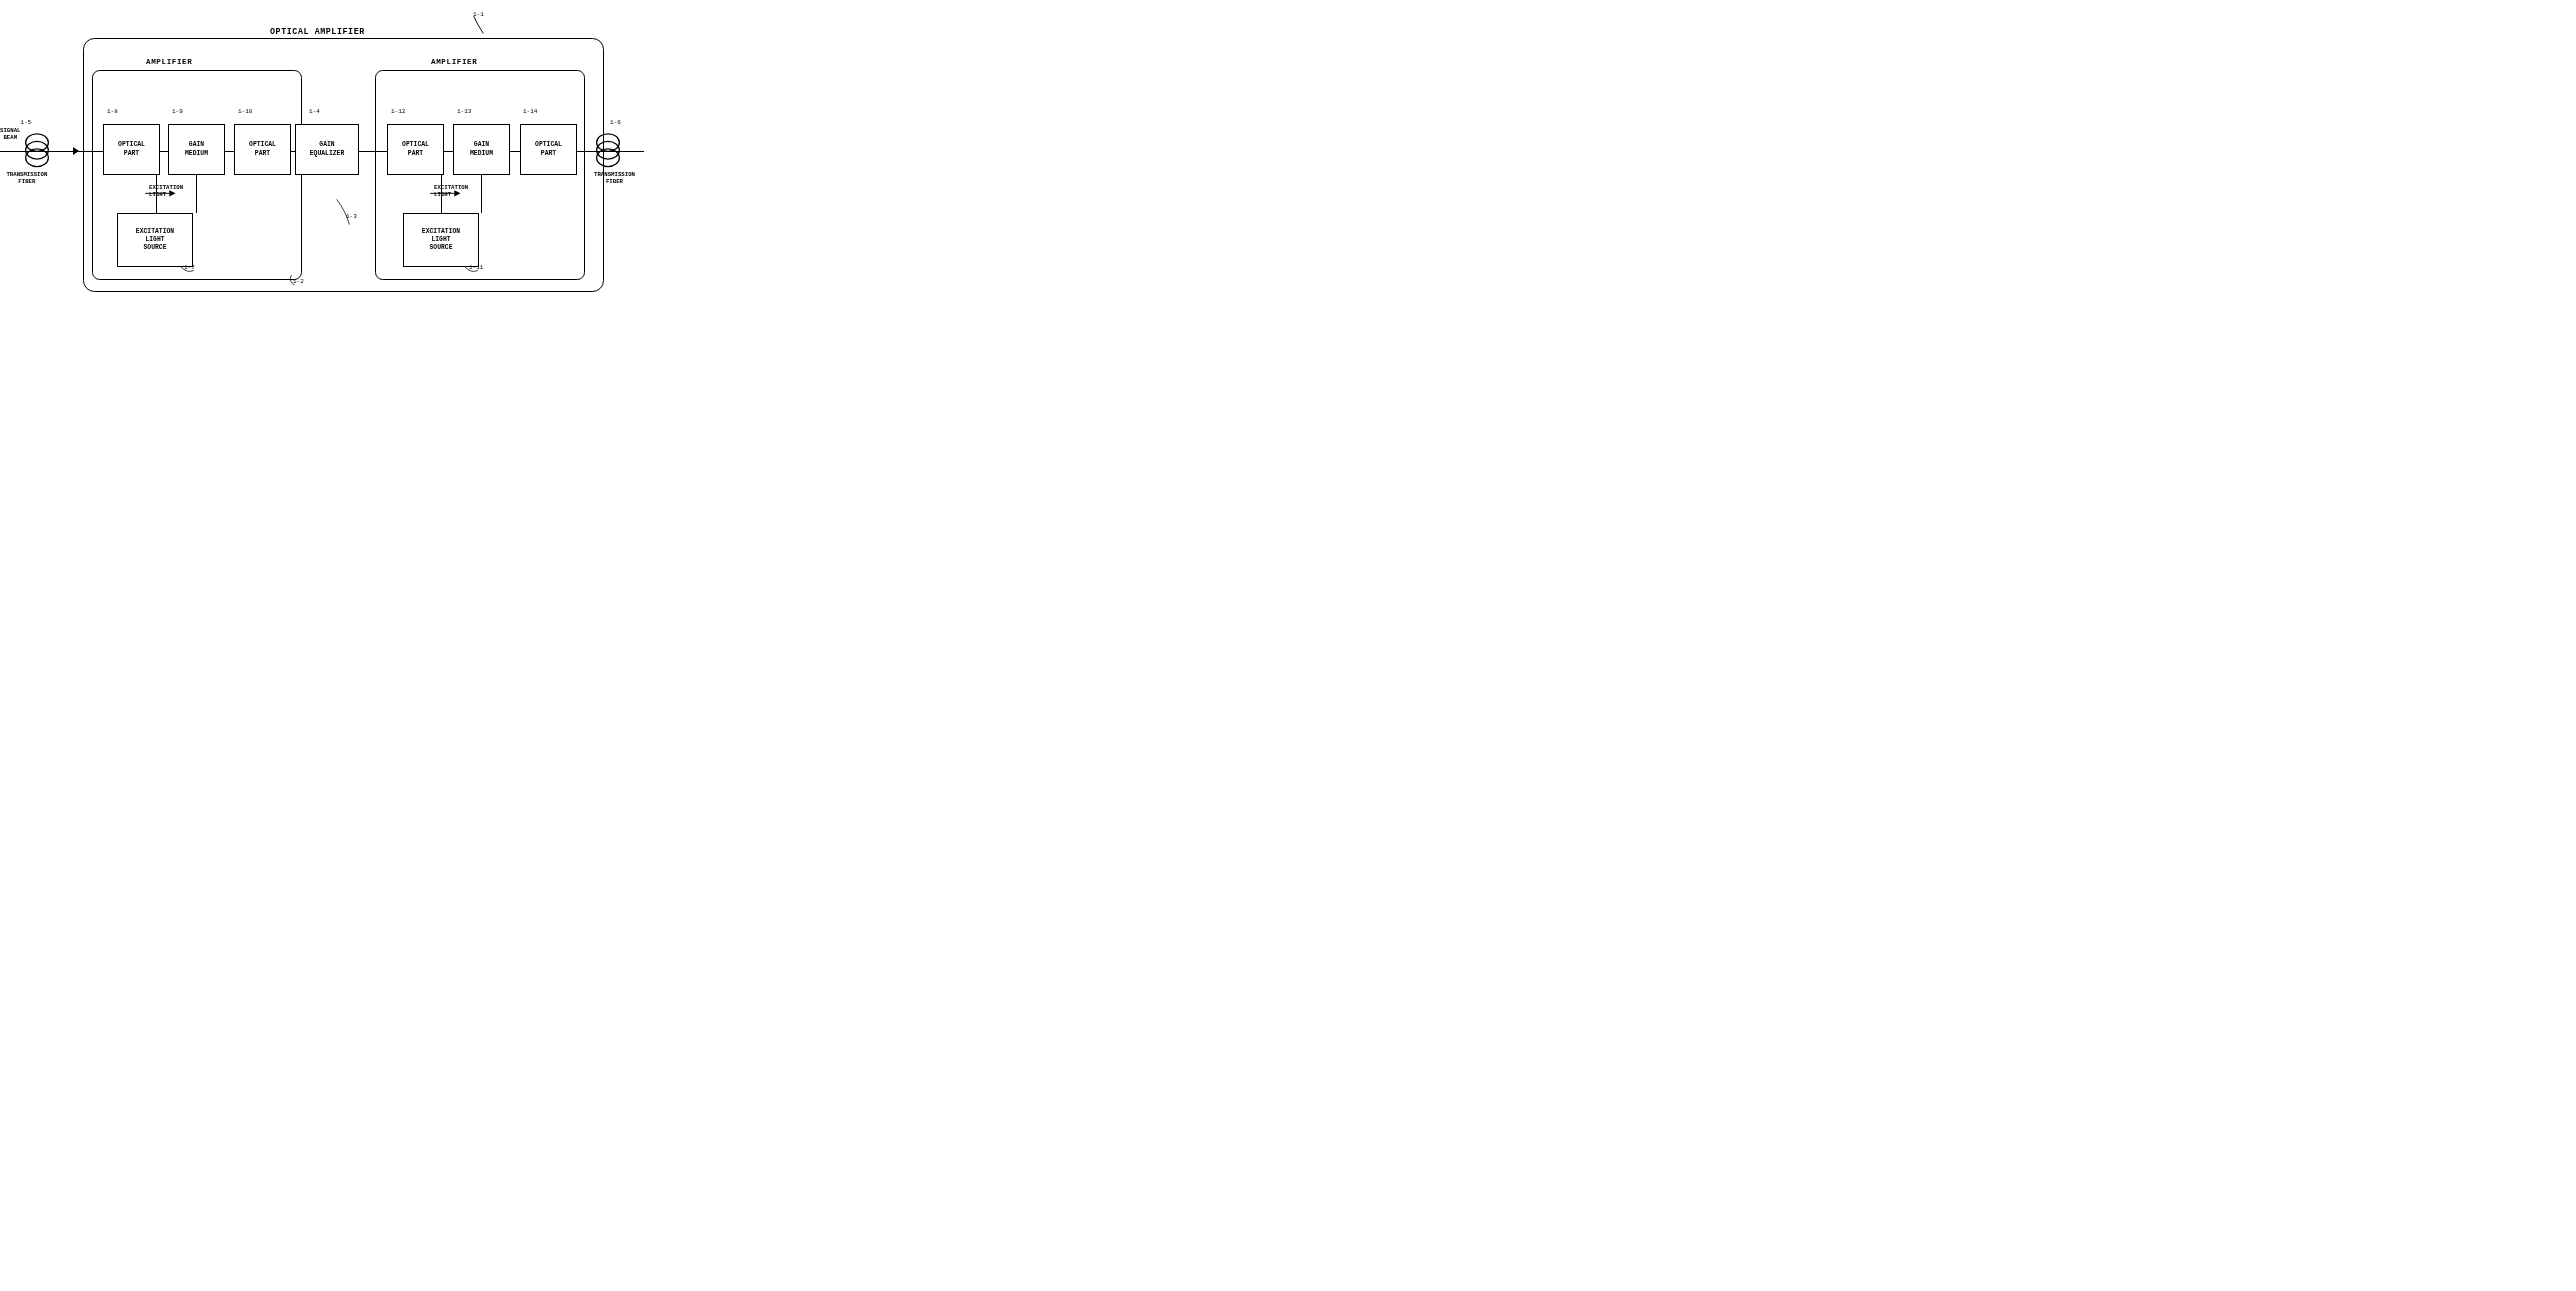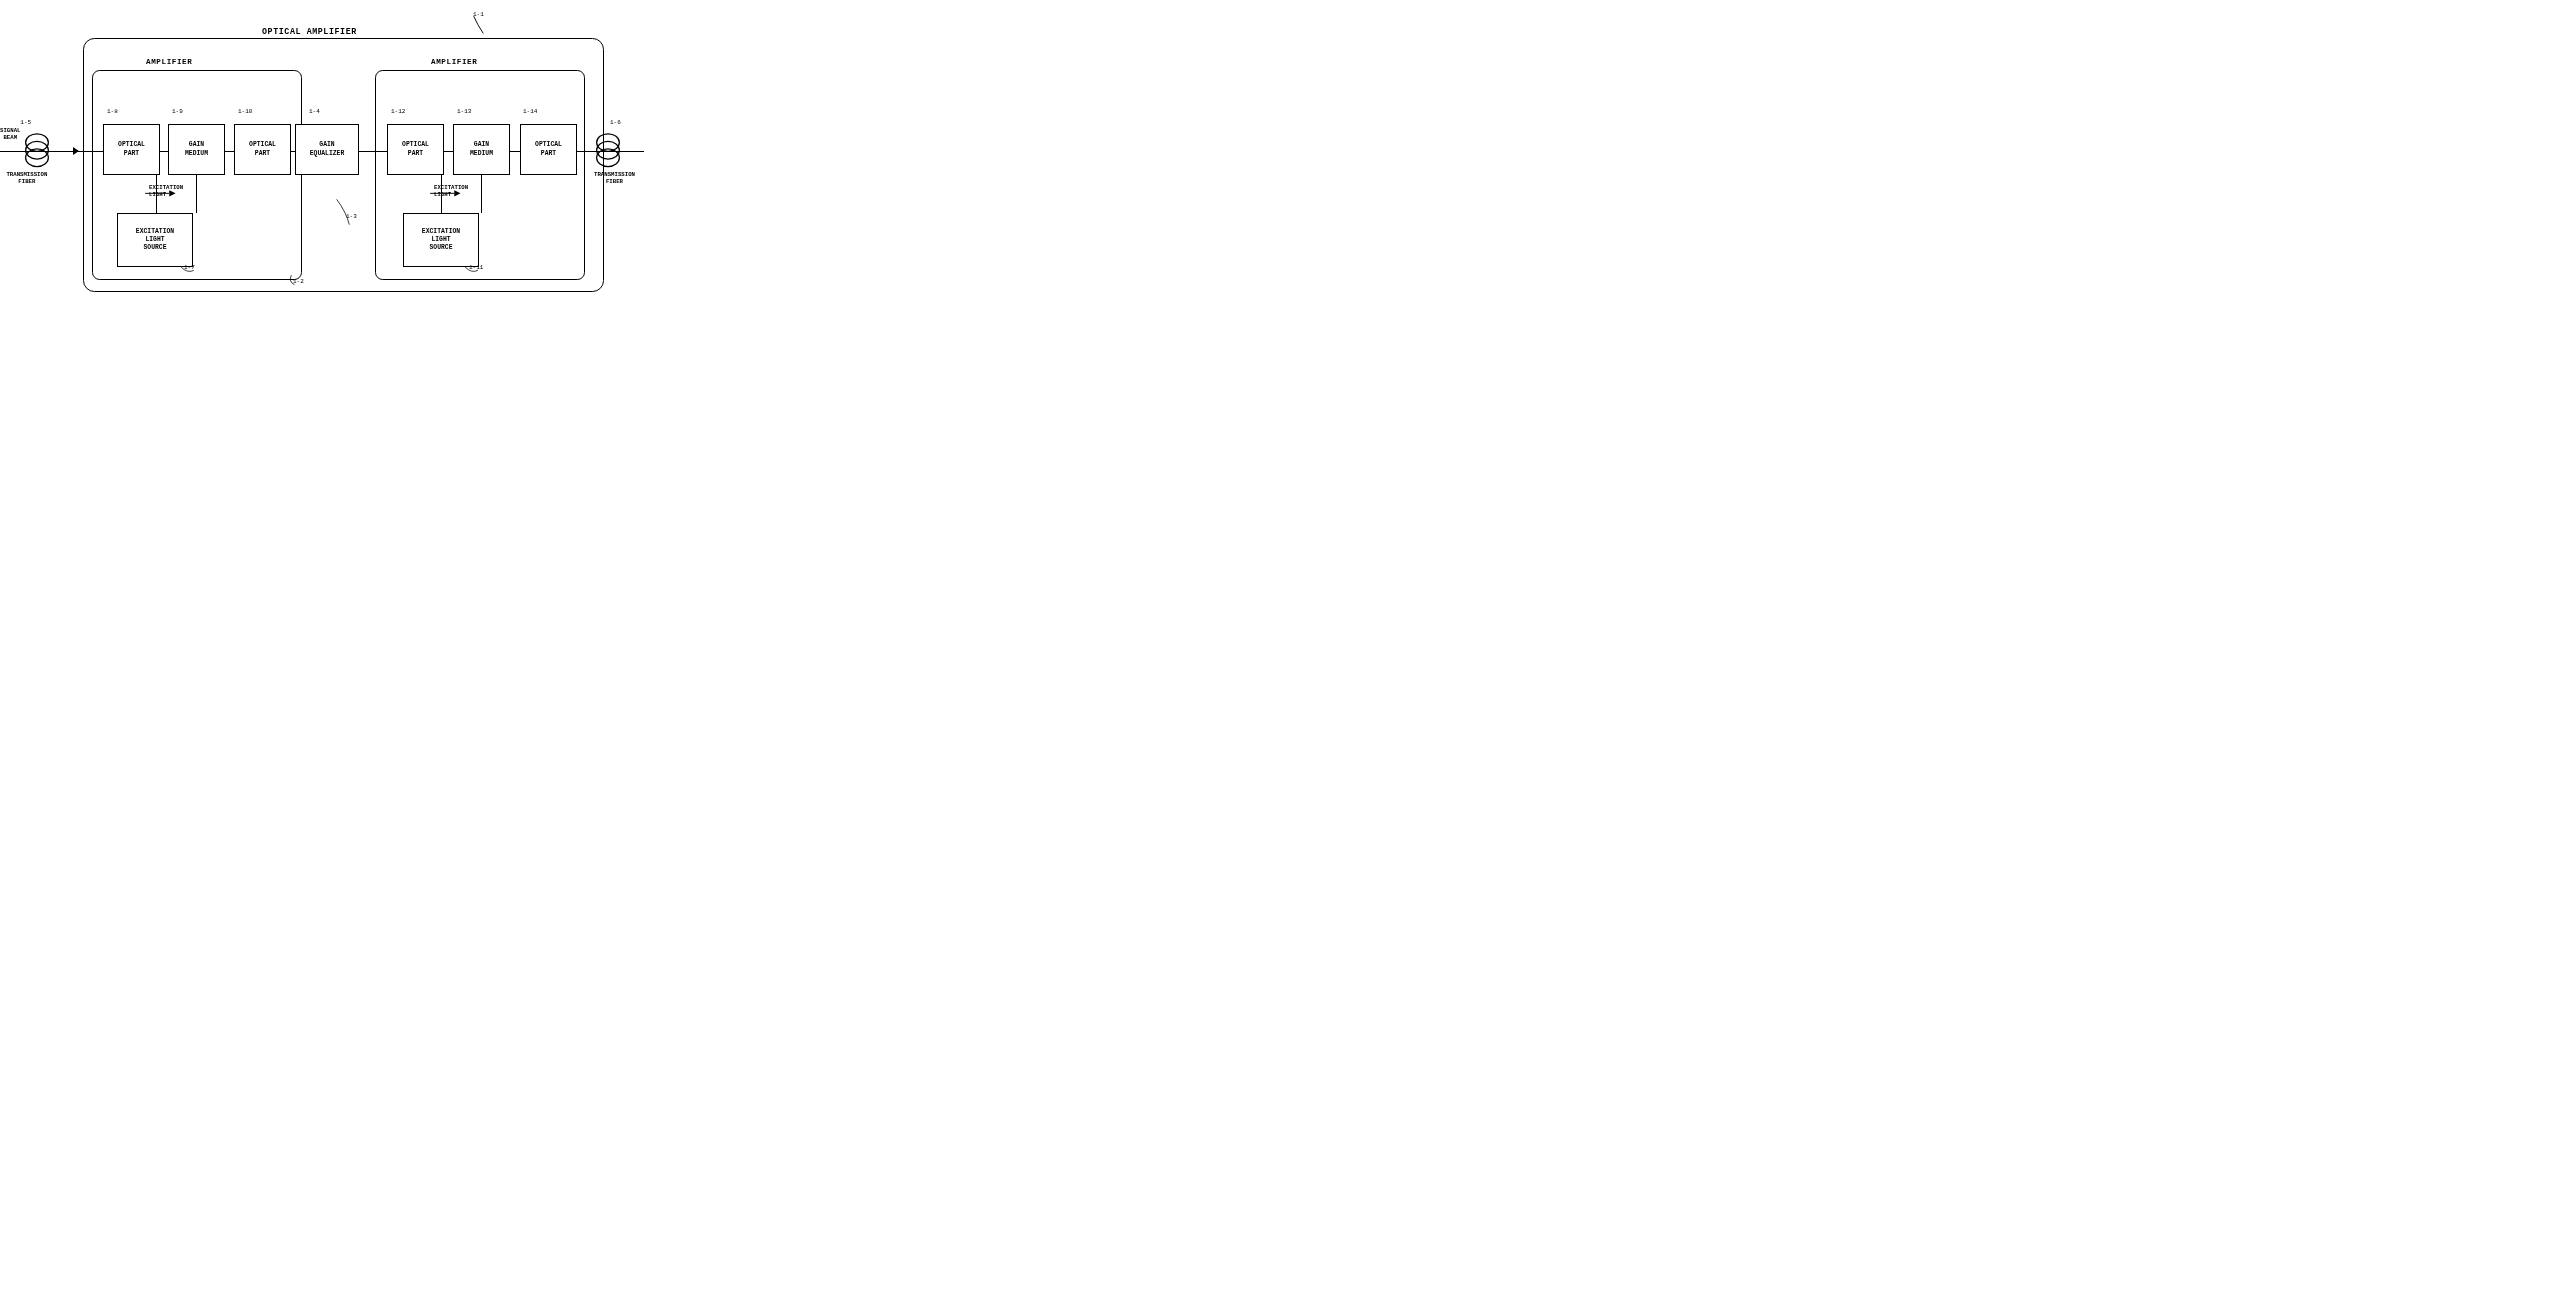--- a/index.html
+++ b/index.html
@@ -97,21 +97,21 @@
       background: #000;
     }
   </style>
 </head>
 <body>
 
 <div class="diagram-container">
 
   <div class="outer-box"></div>
 
-  <div class="label" style="top:27px; left:262px; font-size:8.3px; letter-spacing:0.6px;">OPTICAL AMPLIFIER</div>
+  <div class="label" style="top:27px; left:270px; font-size:8.3px; letter-spacing:0.6px;">OPTICAL AMPLIFIER</div>
 
   <div class="ref-num" style="top:11.4px; left:473px;">1-1</div>
 
   <svg style="position:absolute;top:11.4px;left:445px;width:51px;height:32px;" viewBox="0 0 80 50">
     <path d="M 45 8 Q 50 20 60 35" stroke="#000" stroke-width="1.5" fill="none"></path>
   </svg>
 
   <div class="left-amp-box"></div>
 
   <div class="label" style="top:58px; left:146px; font-size:7.6px; letter-spacing:0.6px;">AMPLIFIER</div>

